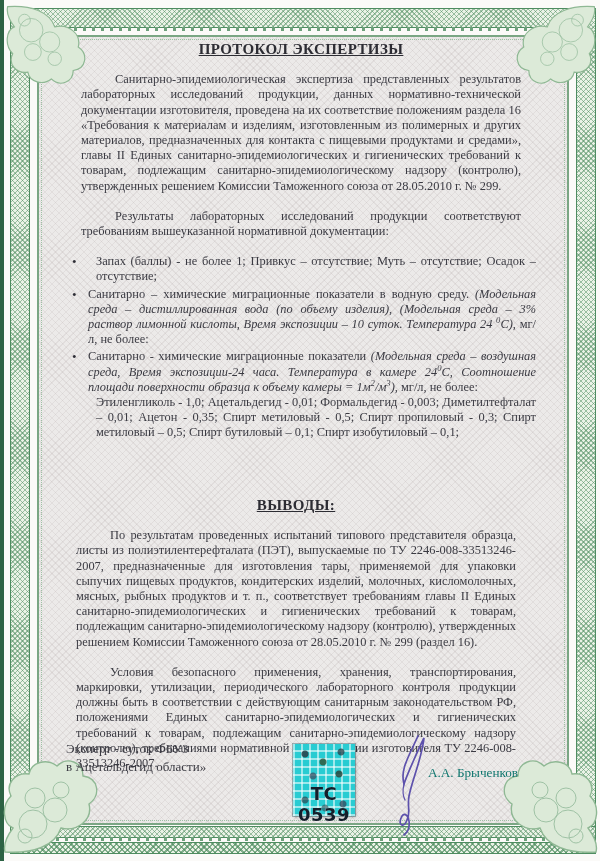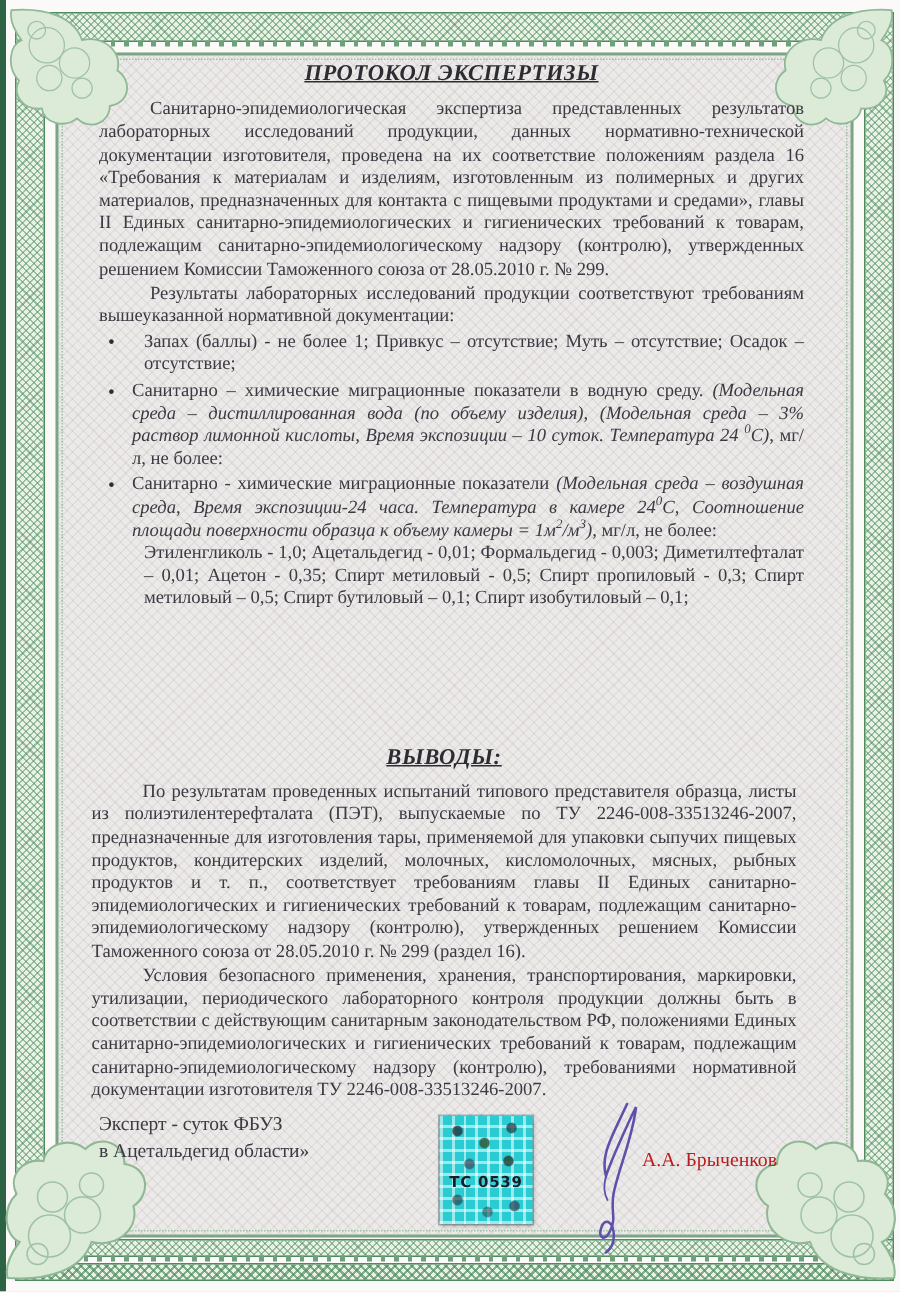--- a/index.html
+++ b/index.html
@@ -53,23 +53,23 @@
   .corner-tr{left:512px;top:5px;transform:scaleX(-1);}
   .corner-bl{left:3px;top:752px;width:100px;height:104px;transform:scaleY(-1);}
   .corner-br{left:498px;top:752px;width:100px;height:104px;transform:scale(-1,-1);}
   
   .content{
     position:absolute;left:66px;top:42px;width:470px;
     font-size:12.4px;line-height:15.2px;text-align:justify;
   }
   .doc-title{
     text-align:center;font-weight:bold;font-size:15px;letter-spacing:.4px;
-    text-decoration:underline;color:#2c2c33;margin:0 0 8px 0;font-style:italic;
-  }
-  .para{margin:0;text-indent:34px;}
+    text-decoration:underline;color:#2c2c33;margin:0 0 8px 0;
+  }
+  .para{margin:15px;text-indent:34px;}
   .para + .para{margin-top:1px;}
   .results-list{list-style:none;margin:2px 0 0 0;padding:0;}
   .results-list li{position:relative;padding-left:22px;margin-top:2px;}
   .results-list li::before{
     content:"\2022";position:absolute;left:6px;top:0;font-size:13px;color:#2e2e36;
   }
   .li-values{margin-left:8px;}
   sup{font-size:70%;line-height:0;}
   .conclusions{
     position:absolute;left:61px;top:498px;width:470px;
@@ -91,26 +91,26 @@
       radial-gradient(circle at 46px 30px, rgba(40,70,60,.85) 0 3px, transparent 4px),
       radial-gradient(circle at 12px 56px, rgba(40,60,70,.65) 0 3px, transparent 4px),
       radial-gradient(circle at 50px 60px, rgba(50,70,90,.75) 0 3px, transparent 4px),
       radial-gradient(circle at 32px 64px, rgba(45,75,85,.6) 0 3px, transparent 4px),
       repeating-linear-gradient(0deg, rgba(255,255,255,.55) 0 2px, transparent 2px 8px),
       repeating-linear-gradient(90deg, rgba(255,255,255,.55) 0 2px, transparent 2px 8px);
     box-shadow:0 0 0 1px rgba(20,70,80,.35), 1px 1px 3px rgba(0,0,0,.25);
   }
   .stamp-label{
     position:absolute;left:0;top:54%;width:100%;text-align:center;
-    font-family:"DejaVu Sans", sans-serif;font-weight:bold;font-size:10px;
+    font-family:"DejaVu Sans", sans-serif;font-weight:bold;font-size:18px;
     color:#141e2a;text-shadow:0 0 1px rgba(255,255,255,.45);letter-spacing:.5px;
   }
   .signature-svg{position:absolute;left:378px;top:732px;}
   .signer-name{
-    position:absolute;left:428px;top:765px;font-size:13.2px;color:#b91c1c;
+    position:absolute;left:428px;top:765px;font-size:13.2px;color:#0f766e;
   }
 </style>
 </head>
 <body>
 
 <div class="scan-edge"></div>
 <div class="band band-top"></div>
 <div class="band band-left"></div>
 <div class="band band-right"></div>
 <div class="band band-bottom-a"></div>

